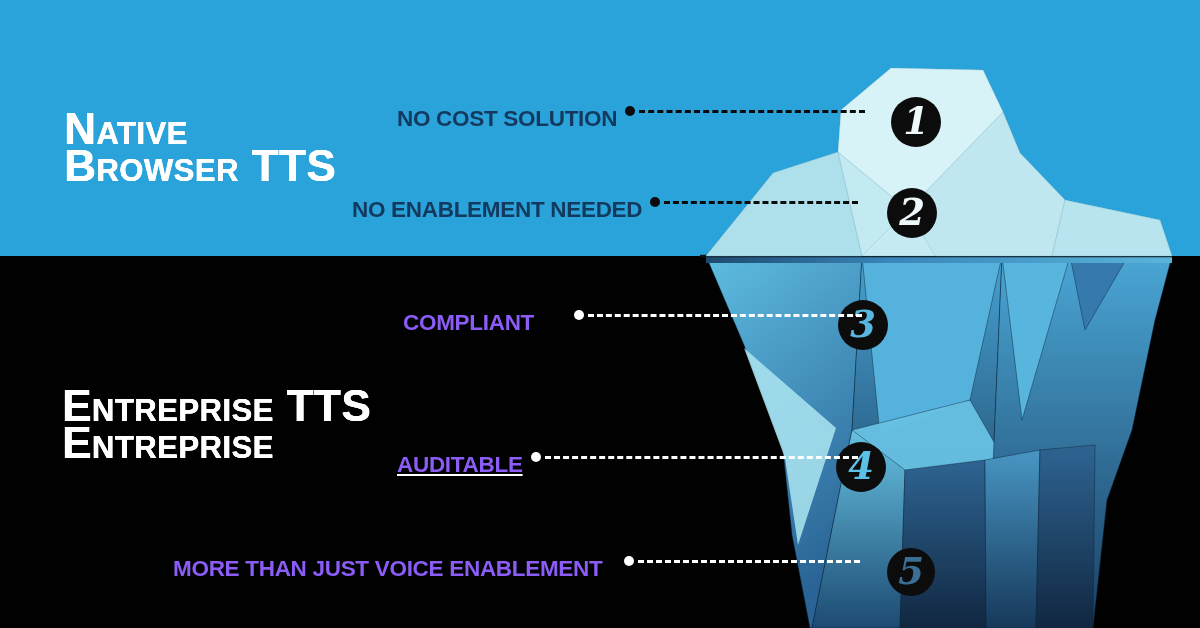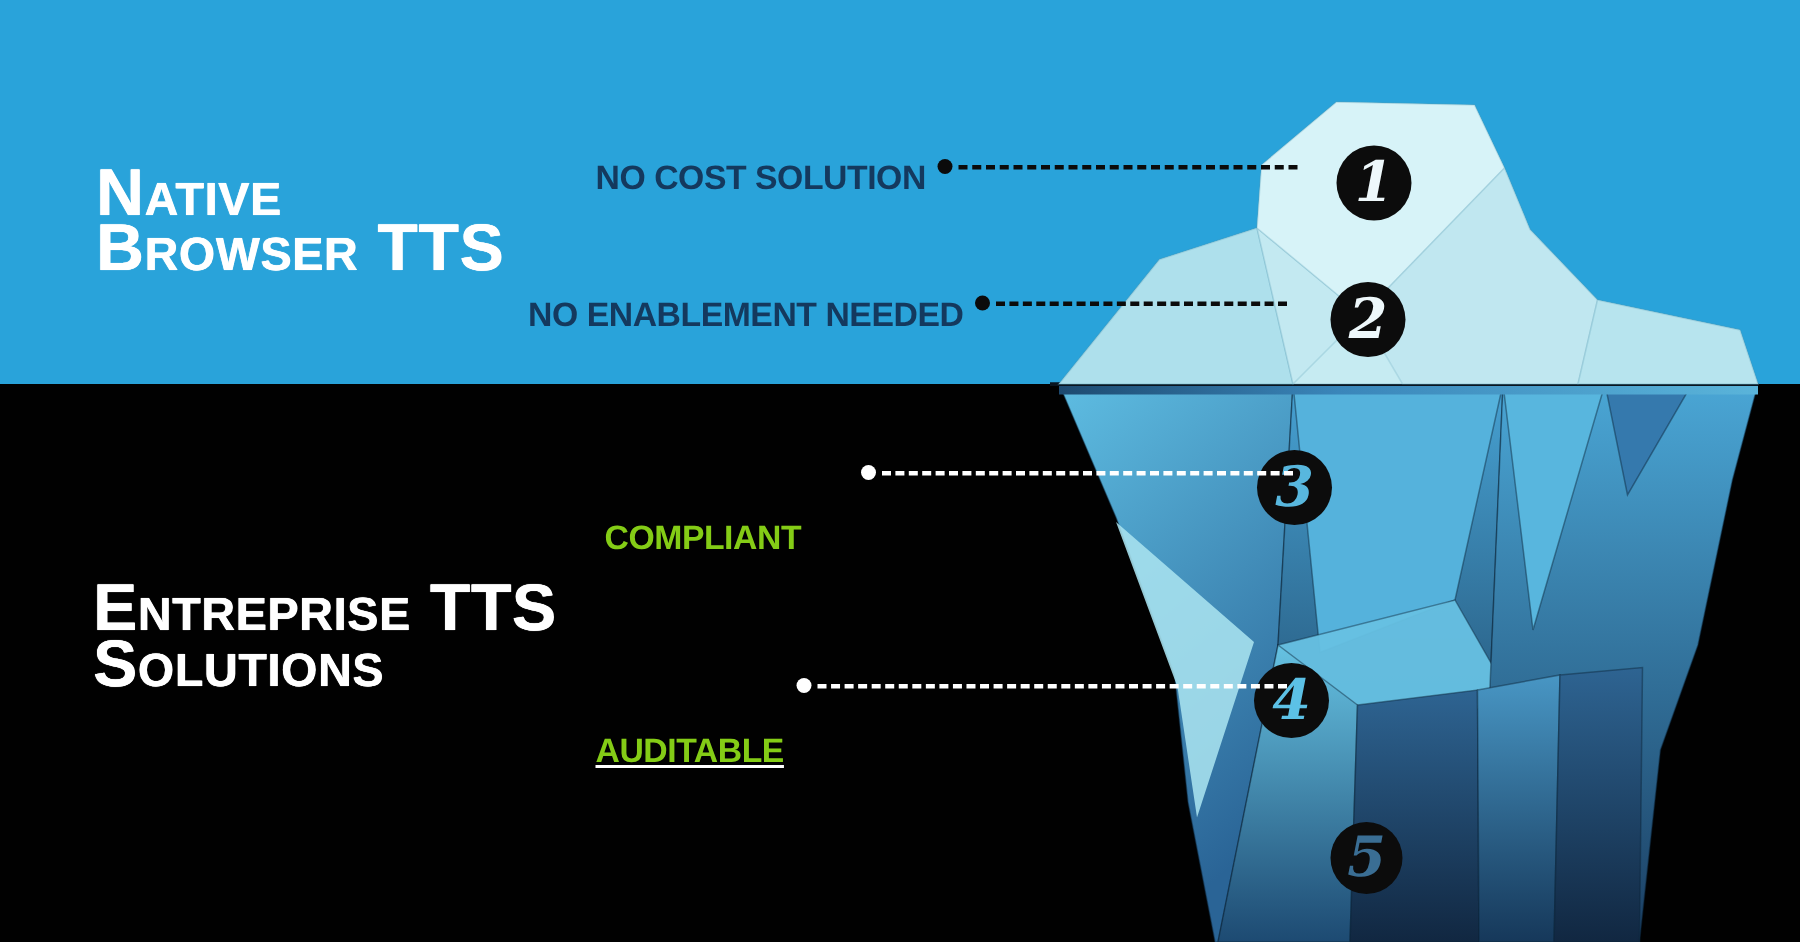--- a/index.html
+++ b/index.html
@@ -25,21 +25,21 @@
   .callout {
     position:absolute; z-index:3; height:30px;
     display:flex; align-items:flex-start;
   }
   .callout .label {
     font-weight:bold; font-size:22.5px; letter-spacing:-0.3px; white-space:nowrap;
   }
   .callout.above { color:#0b0b0b; }
   .callout.above .label { color:#14395e; }
   .callout.below { color:#ffffff; }
-  .callout.below .label { color:#84cc16;margin-top:36px; }
+  .callout.below .label { color:#8b5cf6; }
   .lead { display:flex; align-items:center; flex:1; }
   .lead .dot {
     width:10px; height:10px; border-radius:50%; background:currentColor;
     flex:0 0 auto; margin-right:4px;
   }
   .lead .dash { flex:1; height:0; border-top:3px dashed currentColor; }
   .gap-sm { margin-left:8px; } .gap-md { margin-left:22px; } .gap-lg { margin-left:40px; }
 
   .badge {
     position:absolute; z-index:2; width:50px; height:50px; border-radius:50%;
@@ -129,21 +129,21 @@
       <polygon points="1065,200 1160,220 1172,256 1052,256" fill="#b7e4ee"></polygon>
     </g>
   </svg>
 
   <div class="title title-above">
     <div>Native</div>
     <div>Browser TTS</div>
   </div>
   <div class="title title-below">
     <div>Entreprise TTS</div>
-    <div>Solutions</div>
+    <div>Entreprise</div>
   </div>
 
   <div class="callout above row-1">
     <span class="label">NO COST SOLUTION</span>
     <span class="lead gap-sm">
         <span class="dot"></span>
         <span class="dash"></span>
       </span>
   </div>
   <div class="callout above row-2">
@@ -160,20 +160,27 @@
         <span class="dash"></span>
       </span>
   </div>
   <div class="callout below row-4">
     <span class="label">AUDITABLE</span>
     <span class="lead gap-sm">
         <span class="dot"></span>
         <span class="dash"></span>
       </span>
   </div>
+  <div class="callout below row-5">
+    <span class="label">MORE THAN JUST VOICE ENABLEMENT</span>
+    <span class="lead gap-md">
+        <span class="dot"></span>
+        <span class="dash"></span>
+      </span>
+  </div>
 
   <div class="badge badge-1">
     <span class="num">1</span>
   </div>
   <div class="badge badge-2">
     <span class="num">2</span>
   </div>
   <div class="badge badge-3">
     <span class="num">3</span>
   </div>

